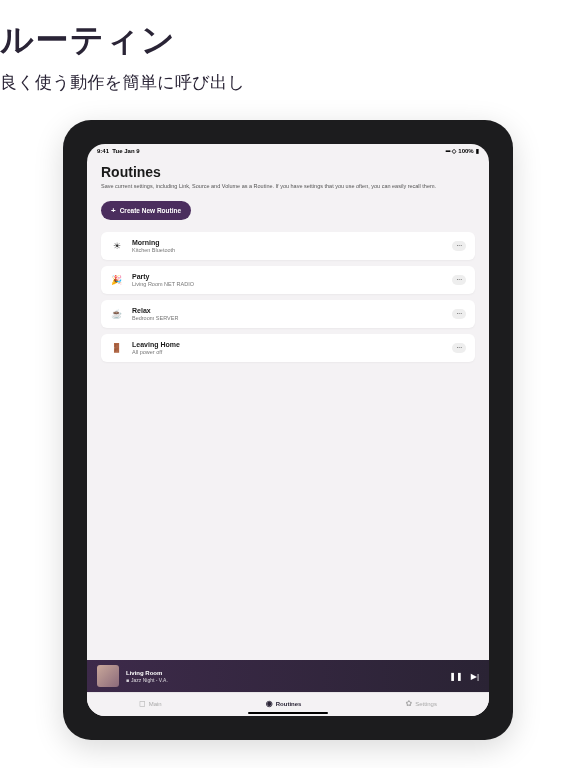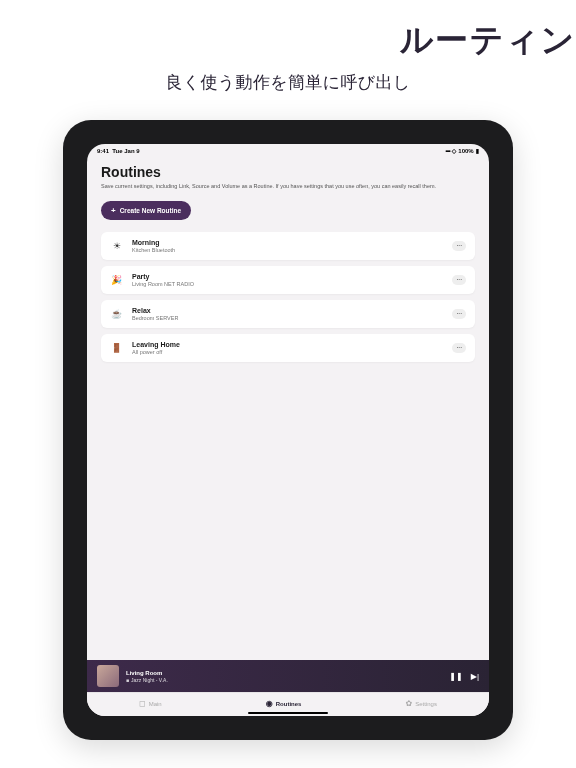--- a/index.html
+++ b/index.html
@@ -1,19 +1,19 @@
 <!DOCTYPE html>
 <html><head>
 <meta charset="utf-8">
 <style>
 * { margin: 0; padding: 0; box-sizing: border-box; }
 body { background: #fff; font-family: -apple-system, BlinkMacSystemFont, "Hiragino Sans", sans-serif; width: 576px; height: 768px; overflow: hidden; }
 
-.promo-title { text-align: right; font-size: 33px; font-weight: 600; color: #2a2436; margin-top: 18px; letter-spacing: 0.05em; }
-.promo-subtitle { text-align: center; font-size: 17px; color: #2a2436; margin-top: 8px; letter-spacing: 0.02em; }
+.promo-title { text-align: left; font-size: 33px; font-weight: 600; color: #2a2436; margin-top: 18px; letter-spacing: 0.05em; }
+.promo-subtitle { font-size: 17px; color: #2a2436; margin-top: 8px; letter-spacing: 0.02em; }
 
 .tablet-frame { width: 450px; height: 620px; background: #1c1c1e; border-radius: 28px; margin: 26px auto 0; padding: 24px; box-shadow: 0 8px 30px rgba(0,0,0,0.15); }
 .tablet-screen { width: 100%; height: 100%; background: #f4f2f4; border-radius: 18px; overflow: hidden; display: flex; flex-direction: column; position: relative; }
 
 .status-bar { display: flex; justify-content: space-between; align-items: center; padding: 3px 10px 0; font-size: 6px; font-weight: 600; color: #000; }
 .status-right { display: flex; align-items: center; gap: 2px; }
 .signal, .wifi, .battery { display: inline-block; }
 .signal { letter-spacing: -1px; }
 
 .content { padding: 10px 14px; flex: 1; overflow: hidden; }

